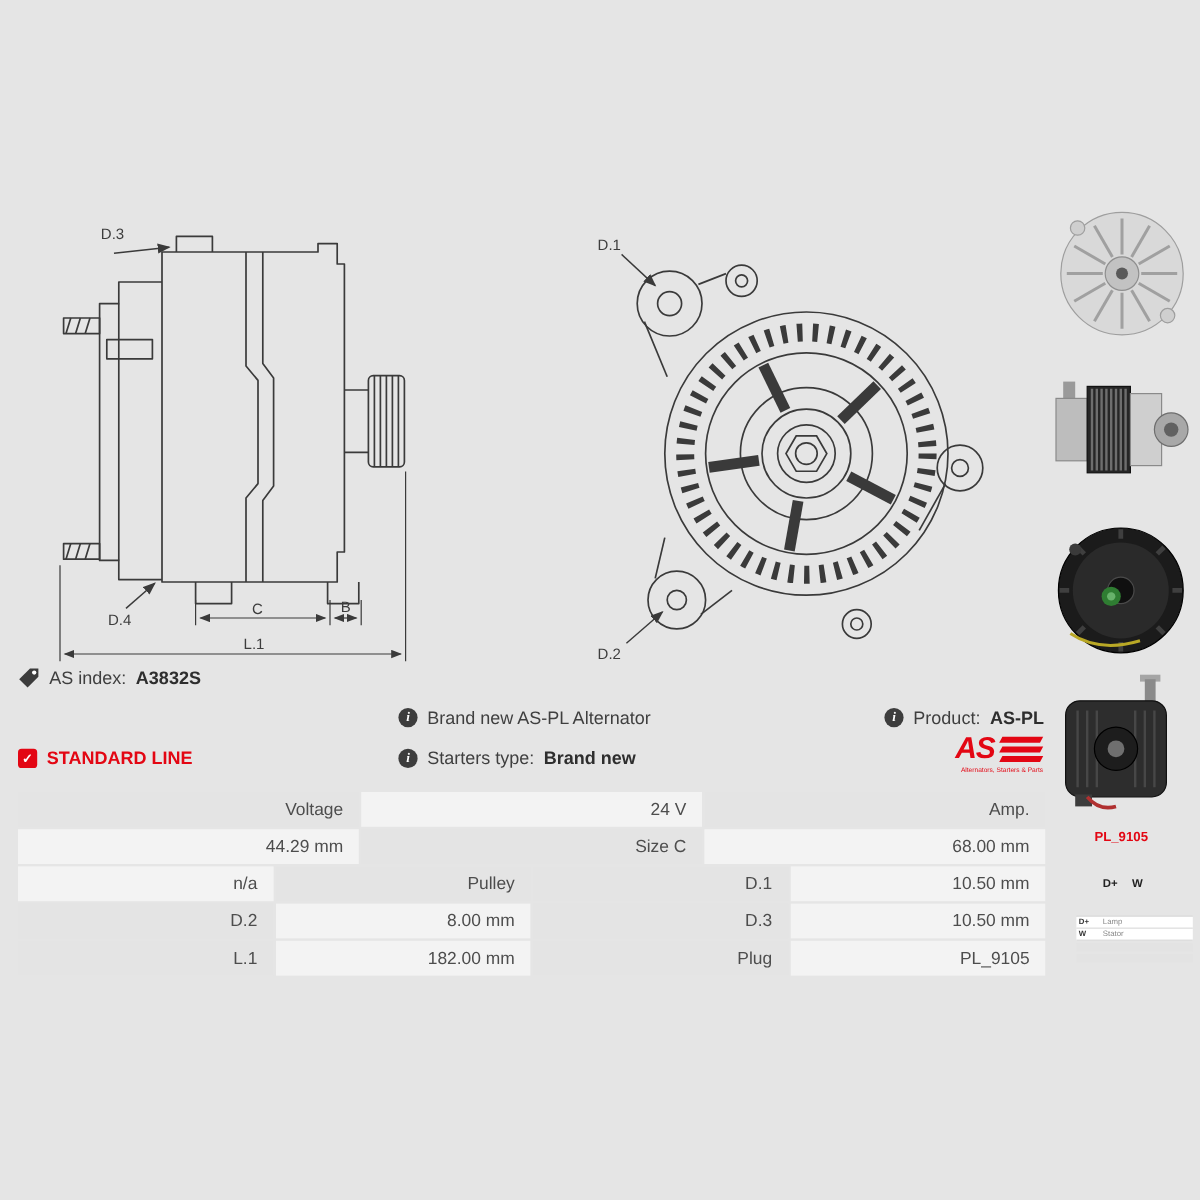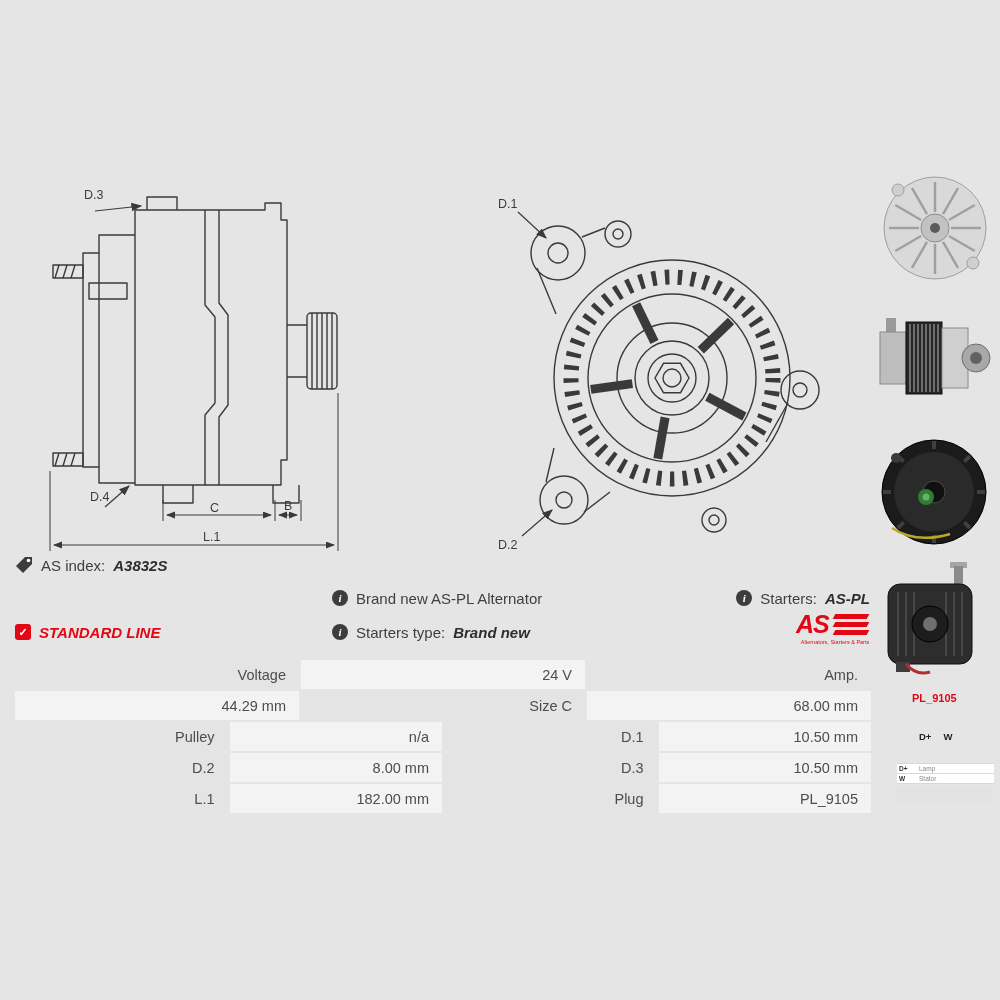--- a/index.html
+++ b/index.html
@@ -7,21 +7,21 @@
   .page { position:relative; width:1000px; height:1000px; background:#e5e5e5; overflow:hidden; color:#4a4a4a; }
 
   svg { display:block; }
   .abs { position:absolute; }
 
   
   .dim-label { position:absolute; font-size:12.5px; color:#3d3d3d; }
 
   
   .info-group { position:absolute; display:flex; align-items:center; gap:8px; font-size:15px; color:#3f3f3f; height:18px; white-space:nowrap; }
-  .b { font-weight:bold; color:#2e2e2e;font-style:italic; }
+  .b { font-weight:bold; color:#2e2e2e; }
   .red { color:#e30613;text-align:center; }
   .info-icon { width:16px; height:16px; border-radius:50%; background:#3d3d3d; color:#fff; font-size:11px; font-weight:bold; display:flex; align-items:center; justify-content:center; font-family:"Liberation Serif", serif; font-style:italic; flex:0 0 auto; }
   .check-icon { width:16px; height:16px; border-radius:3px; background:#e30613; color:#fff; font-size:11px; display:flex; align-items:center; justify-content:center; font-weight:bold; flex:0 0 auto; }
 
   
   .as-logo { position:absolute; left:796px; top:611px; width:78px; }
   .as-logo-top { display:flex; align-items:center; }
   .as-txt { color:#e30613; font-weight:bold; font-style:italic; font-size:25px; line-height:26px; letter-spacing:-1px; }
   .as-bars { display:flex; flex-direction:column; gap:3px; margin-left:5px; }
   .as-bars i { display:block; width:34px; height:5px; background:#e30613; transform:skewX(-28deg); }
@@ -88,21 +88,21 @@
     <g stroke="#3a3a3a" fill="none" stroke-width="1">
       <path d="M128 335 V356 M240 335 V356 M266 335 V356"></path>
       <path d="M132 350 H236" marker-start="url(#arrS)" marker-end="url(#arrS)"></path>
       <path d="M244 350 H262" marker-start="url(#arrS)" marker-end="url(#arrS)"></path>
       <path d="M15 306 V386 M303 228 V386"></path>
       <path d="M19 380 H299" marker-start="url(#arrS)" marker-end="url(#arrS)"></path>
     </g>
   </svg>
 
   <span class="dim-label" style="left:84px; top:188px;">D.3</span>
-  <span class="dim-label" style="left:90px; top:490px;">D.4</span>
+  <span class="dim-label" style="left:90px; top:510px;">D.4</span>
   <span class="dim-label" style="left:210px; top:501px;">C</span>
   <span class="dim-label" style="left:284px; top:499px;">B</span>
   <span class="dim-label" style="left:203px; top:530px;">L.1</span>
 
   <svg class="abs" style="left:490px; top:168px;" width="340" height="405" viewBox="0 0 340 405">
     <defs>
       <marker id="arrF" markerWidth="10" markerHeight="8" refX="8" refY="3.5" orient="auto-start-reverse">
         <path d="M0,0 L9,3.5 L0,7 Z" fill="#3a3a3a"></path>
       </marker>
     </defs>
@@ -257,21 +257,21 @@
     <span class="b">A3832S</span>
   </div>
 
   <div class="info-group" style="left:332px; top:589px;">
     <span class="info-icon">i</span>
     <span>Brand new AS-PL Alternator</span>
   </div>
 
   <div class="info-group" style="right:130px; top:589px;">
     <span class="info-icon">i</span>
-    <span>Starters:</span>
+    <span>Product:</span>
     <span class="b">AS-PL</span>
   </div>
 
   <div class="info-group" style="left:15px; top:623px;">
     <span class="check-icon">✓</span>
     <span class="red b" style="color:#e30613;">STANDARD LINE</span>
   </div>
 
   <div class="info-group" style="left:332px; top:623px;">
     <span class="info-icon">i</span>
@@ -296,22 +296,22 @@
       <div class="spec-cell lab">Voltage</div>
       <div class="spec-cell val">24 V</div>
       <div class="spec-cell lab">Amp.</div>
     </div>
     <div class="spec-row">
       <div class="spec-cell val">44.29 mm</div>
       <div class="spec-cell lab">Size C</div>
       <div class="spec-cell val">68.00 mm</div>
     </div>
     <div class="spec-row">
+      <div class="spec-cell val">n/a</div>
       <div class="spec-cell lab">Pulley</div>
-      <div class="spec-cell val">n/a</div>
       <div class="spec-cell lab">D.1</div>
       <div class="spec-cell val">10.50 mm</div>
     </div>
     <div class="spec-row">
       <div class="spec-cell lab">D.2</div>
       <div class="spec-cell val">8.00 mm</div>
       <div class="spec-cell lab">D.3</div>
       <div class="spec-cell val">10.50 mm</div>
     </div>
     <div class="spec-row">

